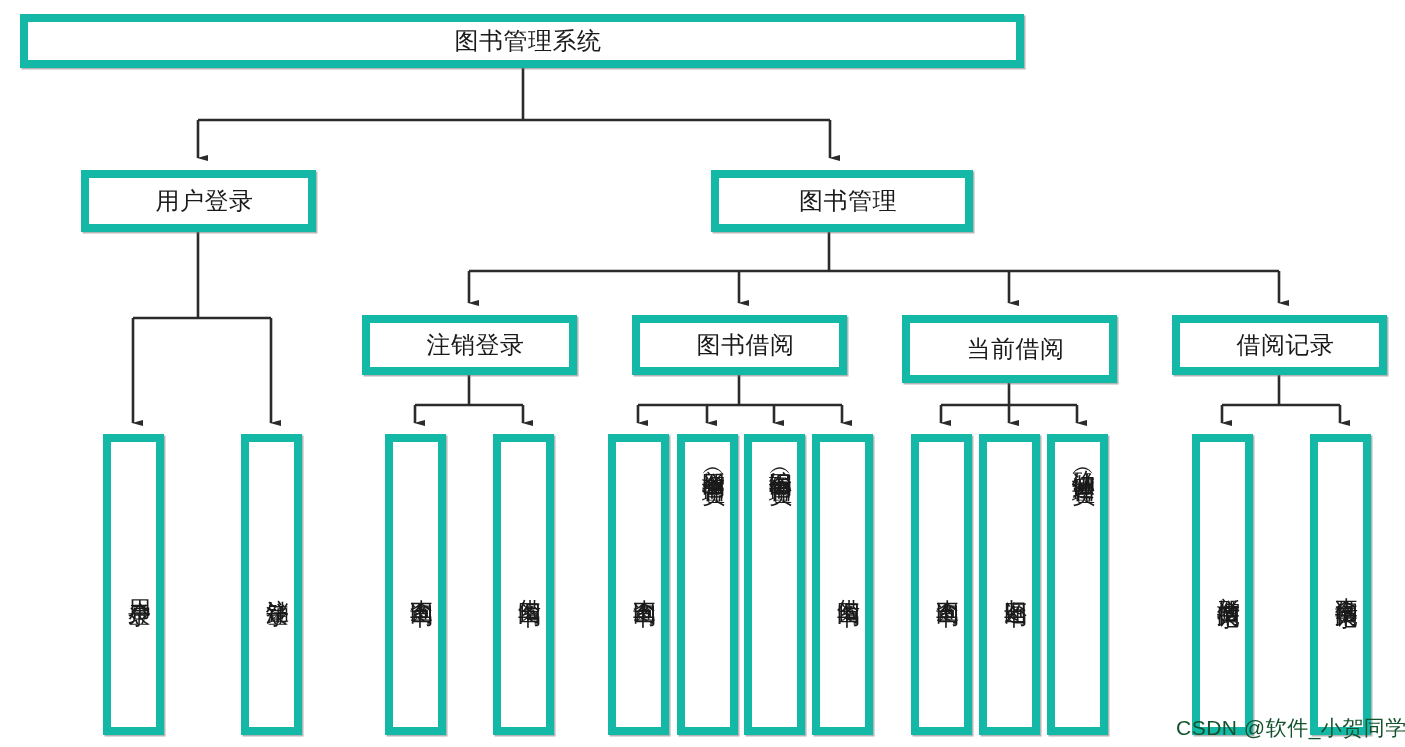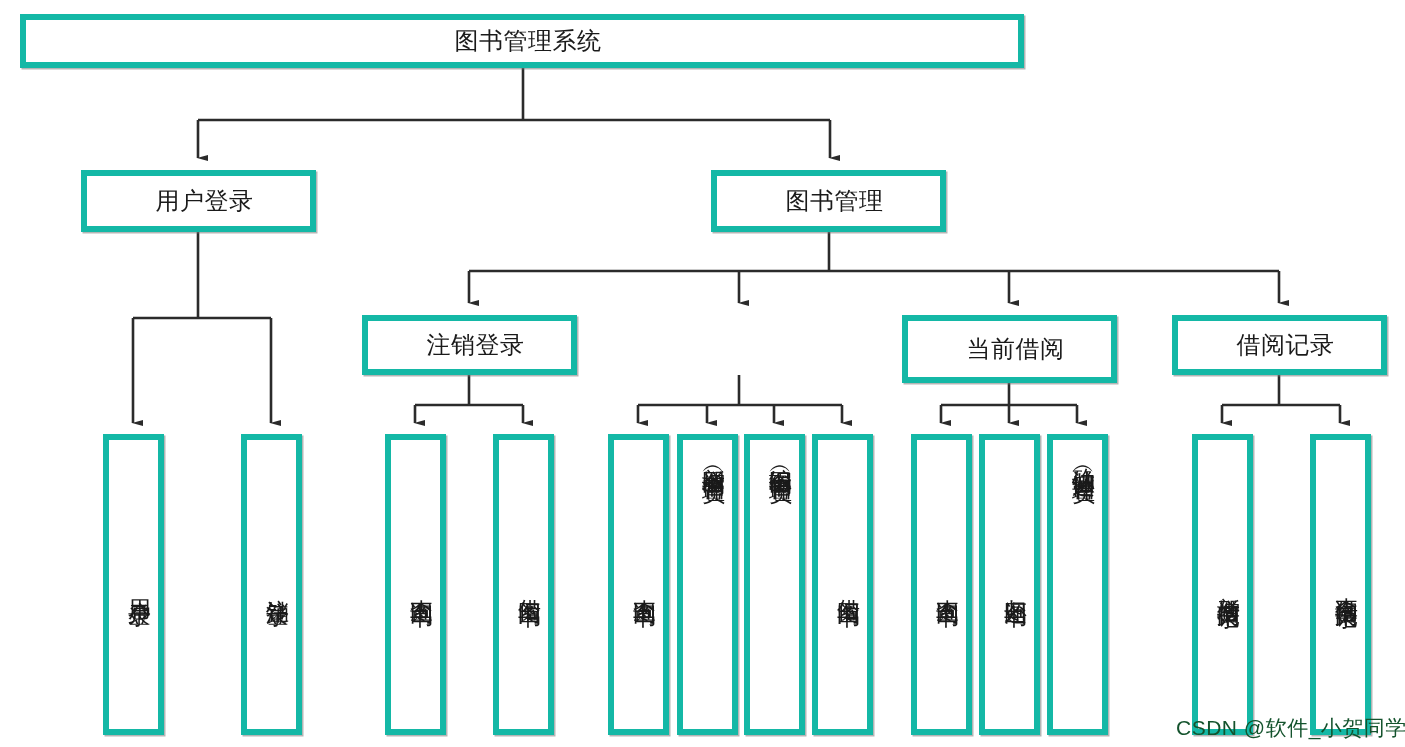--- a/index.html
+++ b/index.html
@@ -24,21 +24,21 @@
     position: absolute;
     left: 0;
     top: 0;
     width: 1405px;
     height: 747px;
   }
   .node-box {
     position: absolute;
     box-sizing: border-box;
     background: #ffffff;
-    border: 6px solid #14b8a6;
+    border: 8px solid #14b8a6;
     box-shadow: 1.5px 1.5px 0 0 rgba(120,120,120,0.55);
     display: flex;
     align-items: center;
     justify-content: center;
     overflow: hidden;
     padding-left: 12px;
   }
   .node-label {
     color: #1a1a1a;
     text-align: center;
@@ -148,28 +148,31 @@
   </svg>
 
   <div class="node-box horizontal" style="left:20px; top:14px; width:1004px; height:54px;">
     <span class="node-label">图书管理系统</span>
   </div>
 
   <div class="node-box horizontal" style="left:81px; top:170px; width:235px; height:62px;">
     <span class="node-label">用户登录</span>
   </div>
 
-  <div class="node-box horizontal" style="left:711px; top:170px; width:235px; height:62px;">
+  <div class="node-box horizontal" style="left:711px; top:170px; width:262px; height:62px;">
     <span class="node-label">图书管理</span>
   </div>
 
   <div class="node-box horizontal" style="left:362px; top:315px; width:215px; height:60px;">
     <span class="node-label">注销登录</span>
   </div>
 
+  <div class="node-box horizontal" style="left:632px; top:315px; width:215px; height:60px;">
+    <span class="node-label">图书借阅</span>
+  </div>
 
   <div class="node-box horizontal" style="left:902px; top:315px; width:215px; height:68px;">
     <span class="node-label">当前借阅</span>
   </div>
 
   <div class="node-box horizontal" style="left:1172px; top:315px; width:215px; height:60px;align-items:center;">
     <span class="node-label">借阅记录</span>
   </div>
 
   <div class="node-box vertical centered" style="left:103px; top:434px; width:61px; height:301px;">

